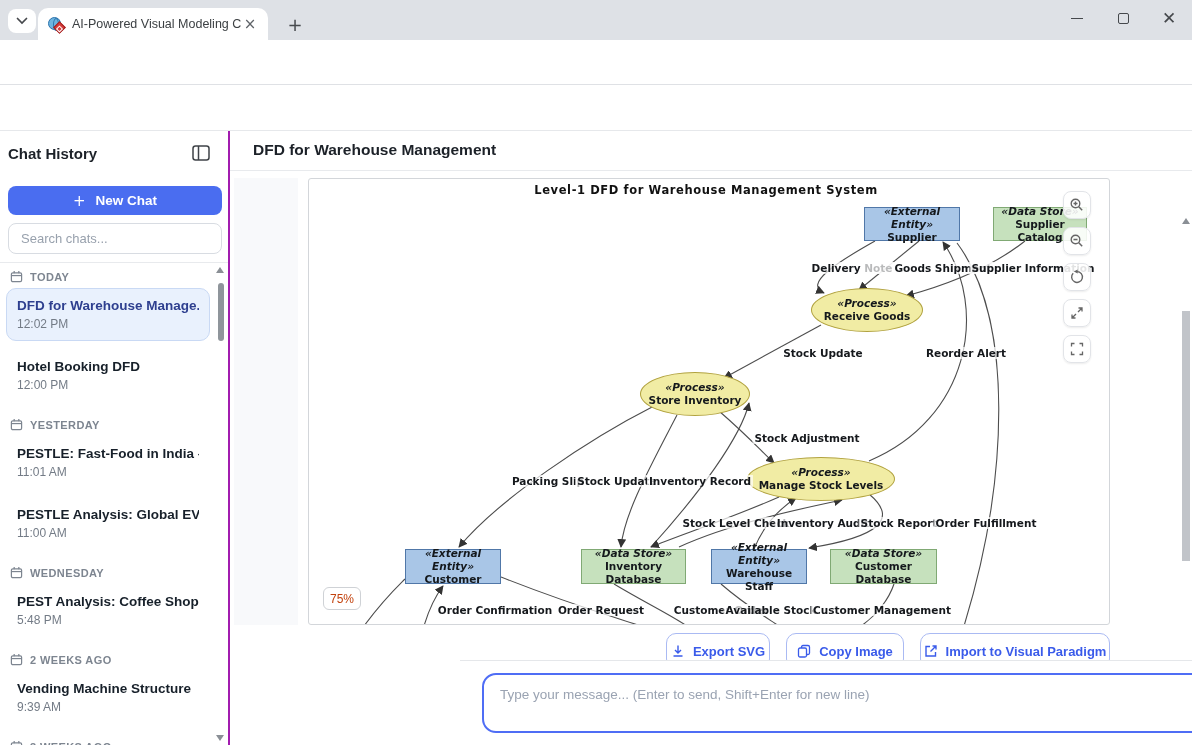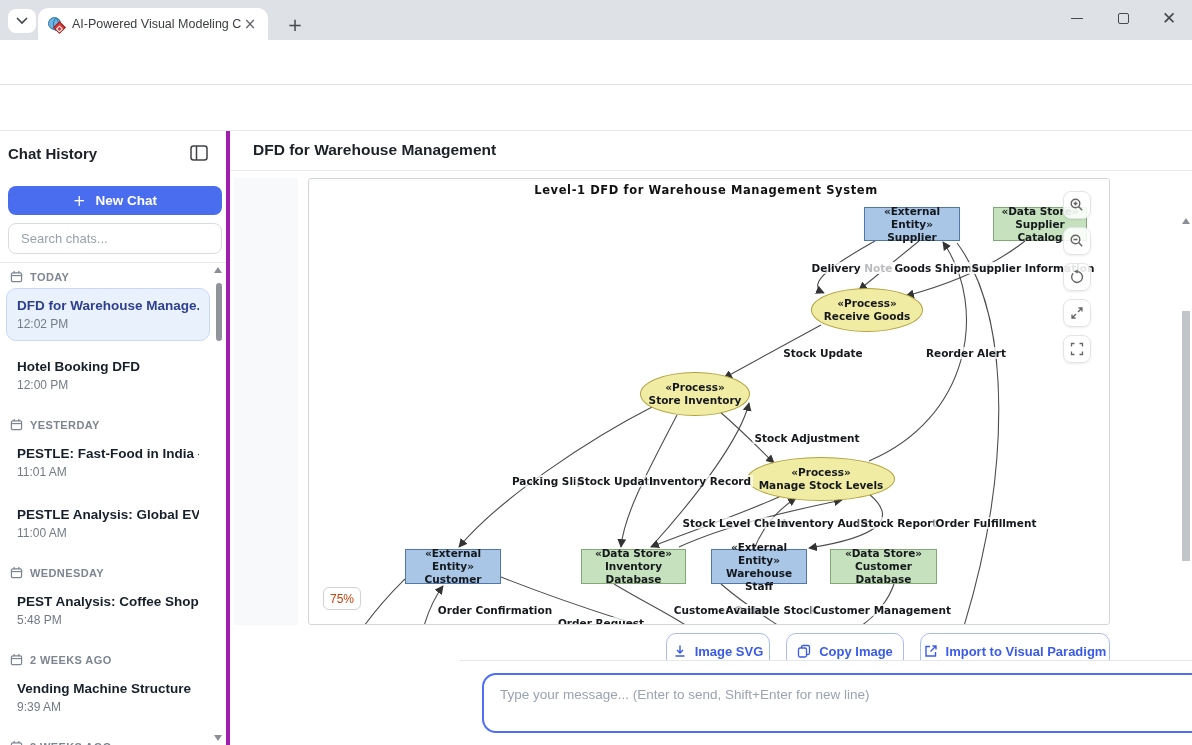--- a/index.html
+++ b/index.html
@@ -47,21 +47,21 @@
   .app-logo .vp-diamond { width:16px; height:16px; right:-1px; bottom:-1px; }
   .app-logo .vp-diamond::after { left:4px; top:4px; width:6px; height:6px; }
   .app-name { position:absolute; left:48px; top:94px; font-size:15px; font-weight:bold; color:#1a1f26; }
   .powered { position:absolute; left:48px; top:112px; font-size:11.5px; color:#566070; }
   .powered a { color:#566070; text-decoration:underline; }
   .hdr-right { position:absolute; right:12px; top:85px; height:46px; display:flex; align-items:center; gap:18px; }
   .more-apps { height:28px; padding:0 16px; border-radius:14px; background:#18a57c; color:#fff; font-size:13.5px; font-weight:bold; border:none; display:flex; align-items:center; }
   .hdr-avatar { width:29px; height:29px; border-radius:50%; background:#9a27ad; color:#fff; font-weight:bold; font-size:14px; display:flex; align-items:center; justify-content:center; }
 
   
-  .sidebar { position:absolute; left:0; top:131px; width:230px; height:614px; background:#fff; border-right:4px solid #a21caf; }
+  .sidebar { position:absolute; left:0; top:131px; width:230px; height:614px; background:#fff; border-right:2px solid #a21caf; }
   .sb-head { position:absolute; left:0; top:0; width:100%; height:42px; }
   .sb-title { position:absolute; left:8px; top:14px; font-size:15px; font-weight:bold; color:#1c2128; }
   .sb-collapse { position:absolute; right:18px; top:14px; }
   .new-chat { position:absolute; left:8px; top:55px; width:214px; height:29px; background:#4a6df0; border:none; border-radius:8px; color:#fff; font-size:13.5px; font-weight:bold; display:flex; align-items:center; justify-content:center; gap:10px; }
   .new-chat .plus { font-size:15px; font-weight:normal; }
   .search-box { position:absolute; left:8px; top:92px; width:214px; height:31px; border:1px solid #d8dce2; border-radius:8px; font-size:13px; padding:0 12px; color:#333; outline:none; }
   .search-box::placeholder { color:#98a1ad; }
   .sb-divider { position:absolute; left:0; top:131px; width:100%; border-top:1px solid #e8eaed; }
   .chat-list { position:absolute; left:0; top:133px; width:216px; height:481px; overflow:hidden; }
   .section-header { display:flex; align-items:center; gap:7px; margin:16px 10px 5px 10px; font-size:11px; font-weight:bold; color:#7d8590; letter-spacing:.4px; }
@@ -81,21 +81,21 @@
   .main-titlebar { position:absolute; left:0; top:0; width:100%; height:40px; border-bottom:1px solid #e8eaed; }
   .page-title { position:absolute; left:23px; top:10px; font-size:15.5px; font-weight:bold; color:#1c2128; }
   .chat-area { position:absolute; left:0; top:40px; width:962px; height:489px; overflow:hidden; }
   .msg-strip { position:absolute; left:4px; top:7px; width:64px; height:447px; background:#f8f9fb; }
 
   
   .dfd-panel { position:absolute; left:78px; top:7px; width:802px; height:447px; background:#fff; border:1px solid #d3d6da; border-radius:3px; overflow:hidden; }
   .dfd-title { position:absolute; left:397px; top:4px; transform:translateX(-50%); font-family:"DejaVu Sans", sans-serif; font-size:11.5px; font-weight:bold; letter-spacing:.6px; color:#111; white-space:nowrap; z-index:3; }
   .dfd-svg { position:absolute; left:0; top:0; z-index:1; }
   .dfd-node { position:absolute; display:flex; flex-direction:column; align-items:center; justify-content:center; z-index:2; font-family:"DejaVu Sans", sans-serif; font-size:10.5px; font-weight:bold; color:#14181c; line-height:13px; text-align:center; }
-  .dfd-node .st { }
+  .dfd-node .st { font-style:italic; }
   .dfd-node.box { border:1px solid; }
   .dfd-node.ellipse { border:1px solid; border-radius:50%; }
   .dfd-node.blue { background:#a9c6e7; border-color:#5077a8; }
   .dfd-node.green { background:#c6e1bd; border-color:#80a974; }
   .dfd-node.yellow { background:#f1eca4; border-color:#b1a23f; }
   .edge-label { position:absolute; transform:translate(-50%,-50%); font-family:"DejaVu Sans", sans-serif; font-size:10.5px; font-weight:bold; color:#15181c; white-space:nowrap; z-index:2; background:rgba(255,255,255,.7); padding:0 2px; }
   .zoom-badge { position:absolute; left:14px; top:408px; width:38px; height:23px; background:#fff; border:1px solid #cfd2d6; border-radius:6px; font-size:12px; color:#c2410c; display:flex; align-items:center; justify-content:center; z-index:4; }
   .float-btns { position:absolute; right:18px; top:12px; display:flex; flex-direction:column; gap:8px; z-index:5; }
   .float-btn { width:28px; height:28px; border-radius:8px; background:rgba(255,255,255,.88); border:1px solid #e2e4e8; box-shadow:0 1px 2px rgba(0,0,0,.08); display:flex; align-items:center; justify-content:center; }
 
@@ -382,21 +382,21 @@
             <span class="edge-label" style="left: 657px; top: 174px;">Reorder Alert</span>
             <span class="edge-label" style="left: 498px; top: 259px;">Stock Adjustment</span>
             <span class="edge-label" style="left: 239px; top: 302px;">Packing Slip</span>
             <span class="edge-label" style="left: 308px; top: 302px;">Stock Update</span>
             <span class="edge-label" style="left: 391px; top: 302px;">Inventory Record</span>
             <span class="edge-label" style="left: 427px; top: 344px;">Stock Level Check</span>
             <span class="edge-label" style="left: 514px; top: 344px;">Inventory Audit</span>
             <span class="edge-label" style="left: 590px; top: 344px;">Stock Report</span>
             <span class="edge-label" style="left: 677px; top: 344px;">Order Fulfillment</span>
             <span class="edge-label" style="left: 186px; top: 431px;">Order Confirmation</span>
-            <span class="edge-label" style="left: 292px; top: 431px; margin-top: 13px;">Order Request</span>
+            <span class="edge-label" style="left: 292px; top: 431px;">Order Request</span>
             <span class="edge-label" style="left: 372px; top: 431px; margin-left: 40px;">Customer Order</span>
             <span class="edge-label" style="left: 462px; top: 431px;">Available Stock</span>
             <span class="edge-label" style="left: 573px; top: 431px;">Customer Management</span>
           </div>
 
         <div class="zoom-badge">75%</div>
 
         <div class="float-btns">
           <div class="float-btn">
             <svg width="16" height="16" viewBox="0 0 16 16">
@@ -429,21 +429,21 @@
                 <path d="M1.5 4.5 V1.5 H4.5 M9.5 1.5 H12.5 V4.5 M12.5 9.5 V12.5 H9.5 M4.5 12.5 H1.5 V9.5" fill="none" stroke="#666" stroke-width="1.3"></path>
               </svg>
           </div>
         </div>
       </div>
 
       <button class="action-btn" style="left:436px;width:104px;">
         <svg width="14" height="14" viewBox="0 0 14 14">
             <path d="M7 1.5 V8.5 M4 6 L7 9 L10 6 M2.5 12 H11.5" fill="none" stroke="#3a5bea" stroke-width="1.4"></path>
           </svg>
-        <span>Image SVG</span>
+        <span>Export SVG</span>
       </button>
       <button class="action-btn" style="left:690px;width:190px;">
         <svg width="14" height="14" viewBox="0 0 14 14">
             <path d="M6 2.5 H2 V12 H11.5 V8 M8.5 2 H12 V5.5 M12 2 L6.5 7.5" fill="none" stroke="#3a5bea" stroke-width="1.4"></path>
           </svg>
         <span>Import to Visual Paradigm</span>
       </button>
       <button class="action-btn" style="left:556px;width:118px;">
         <svg width="14" height="14" viewBox="0 0 14 14">
             <rect x="4.5" y="1.5" width="8" height="9" rx="1.5" fill="none" stroke="#3a5bea" stroke-width="1.3"></rect>

